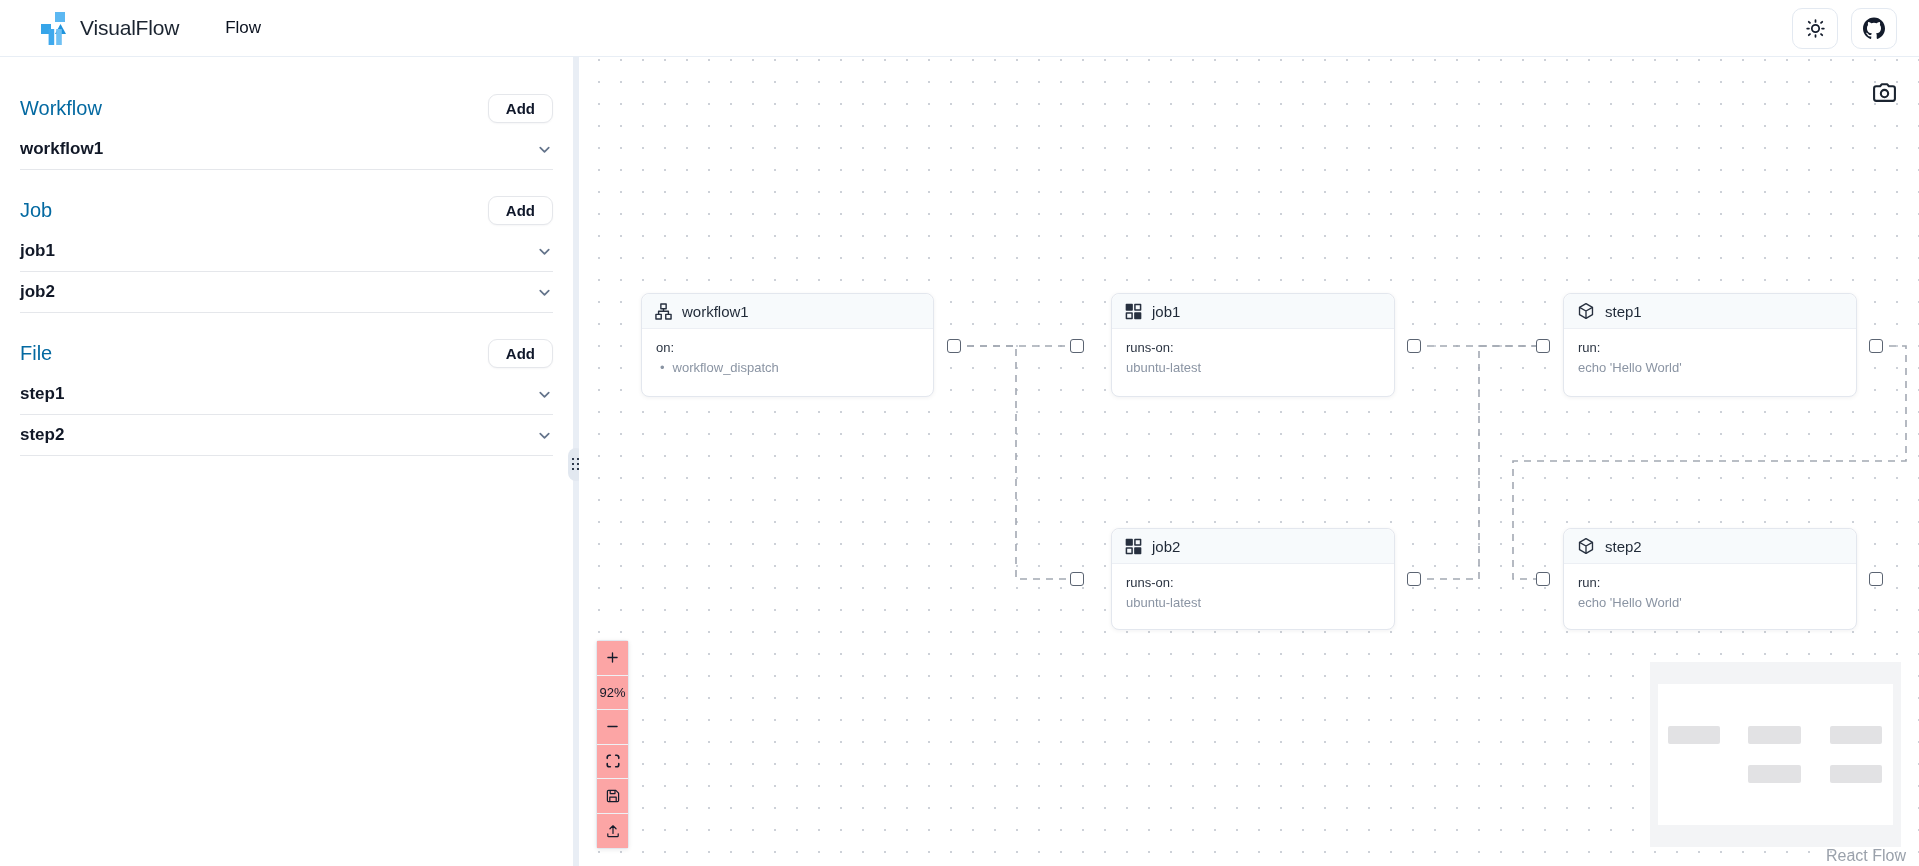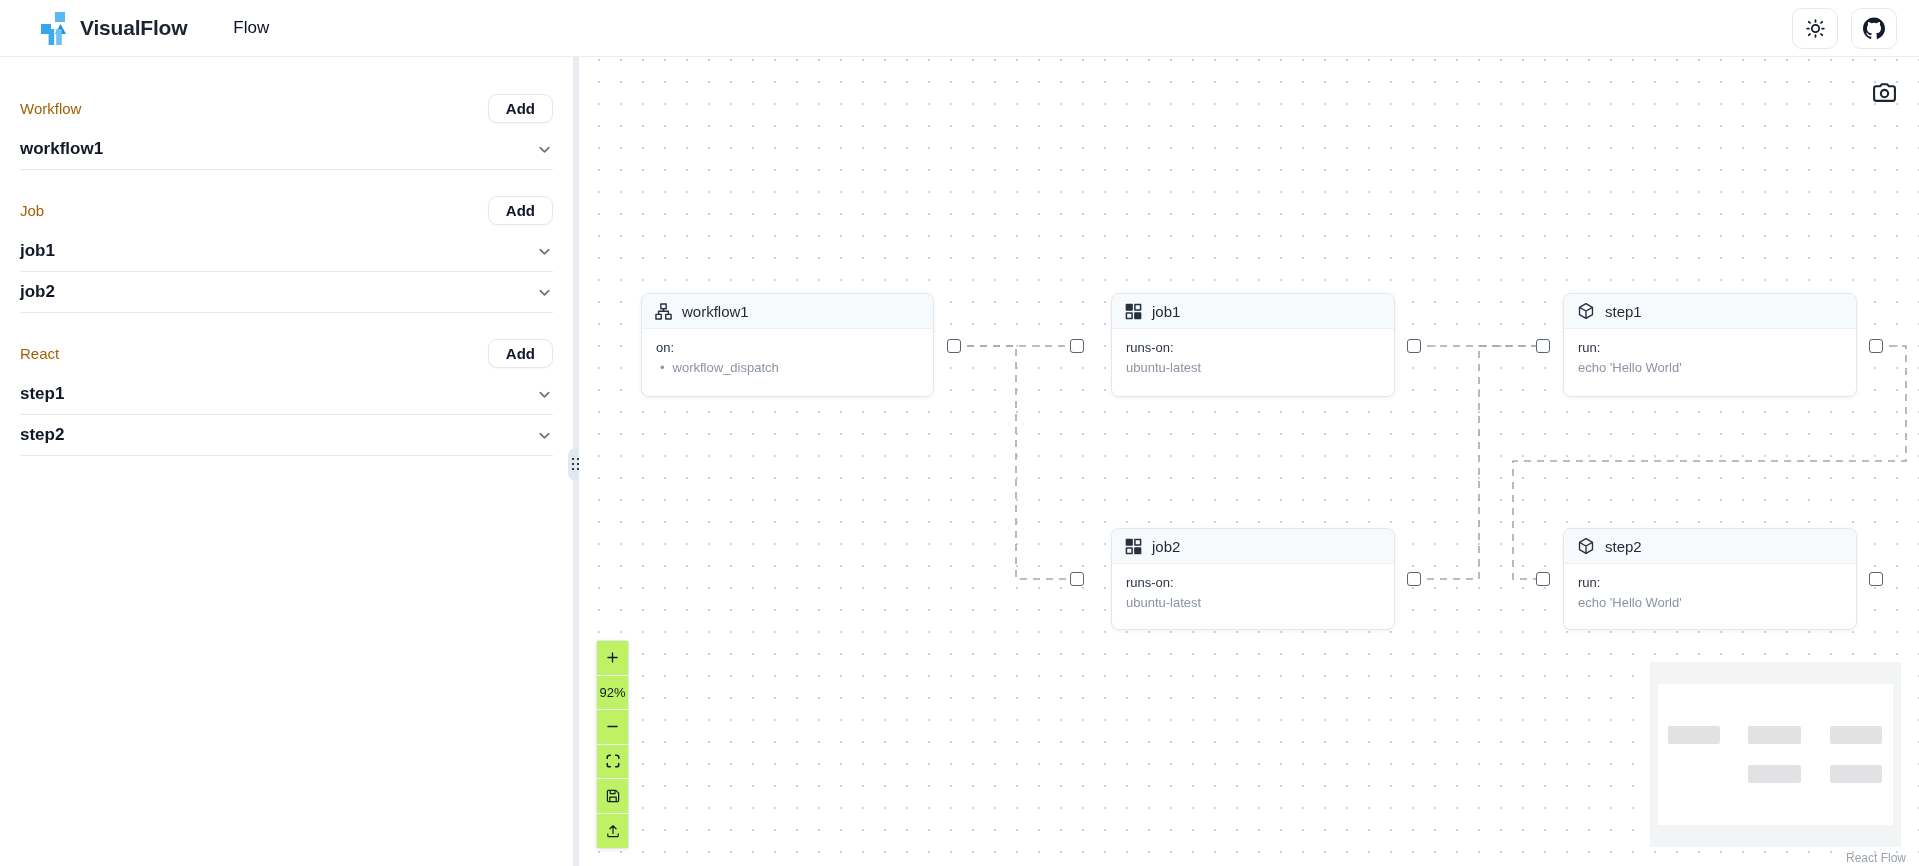--- a/index.html
+++ b/index.html
@@ -3,37 +3,37 @@
 <meta charset="utf-8">
 <style>
   * { margin:0; padding:0; box-sizing:border-box; }
   html,body { width:1919px; height:866px; overflow:hidden;
     font-family:"Liberation Sans", sans-serif; background:#fff; color:#111827; }
 
   
   .topbar { height:57px; display:flex; align-items:center; padding:0 22px 0 40px;
     background:#fff; border-bottom:1px solid #e8eef5; position:relative; z-index:5; }
   .brand { display:flex; align-items:center; gap:11px; }
-  .brand-title { font-size:21px; font-weight:700; color:#1b2430; letter-spacing:-0.2px; }
+  .brand-title { font-size:21px; font-weight:400; color:#1b2430; letter-spacing:-0.2px; }
   .menu-btn { margin-left:46px; font-size:17px; color:#0b1220; background:none; border:none;
     cursor:pointer; font-family:inherit; }
   .top-actions { margin-left:auto; display:flex; gap:13px; }
   .icon-btn { width:46px; height:41px; display:flex; align-items:center; justify-content:center;
     background:#fff; border:1px solid #e3e9f1; border-radius:10px; cursor:pointer; color:#141c2c; }
   .icon-btn svg { display:block; }
 
   
   .main { display:flex; height:809px; }
 
   
   .sidebar { width:573px; padding:0 20px; background:#fff; flex:none; }
   .section { margin-top:25px; }
   .section:first-child { margin-top:36px; }
   .sec-head { display:flex; align-items:center; justify-content:space-between; height:31px; margin-bottom:5px; }
-  .sec-label { font-size:15px; color:#a16207; }
+  .sec-label { font-size:20px; color:#0369a1; }
   .add-btn { padding:5px 17px; font-size:15px; font-weight:600; color:#0f172a; background:#fff;
     border:1px solid #e5e7eb; border-radius:9px; cursor:pointer; font-family:inherit;
     box-shadow:0 1px 2px rgba(16,24,40,.04); }
   .item { display:flex; align-items:center; justify-content:space-between; height:41px;
     border-bottom:1px solid #e5e7eb; cursor:pointer; }
   .item-label { font-size:17px; font-weight:700; color:#111827; }
   .chev { color:#64748b; display:flex; }
 
   
   .resizer { width:6px; background:#e9eef5; position:relative; flex:none; cursor:col-resize; }
@@ -63,31 +63,31 @@
   .handle { position:absolute; width:14px; height:14px; background:#fff; border:1.6px solid #5b6472;
     border-radius:3px; transform:translate(-50%,-50%); cursor:crosshair; }
 
   .cam-btn { position:absolute; top:21px; right:20px; background:none; border:none; cursor:pointer;
     color:#1b2430; padding:2px; }
 
   
   .controls { position:absolute; left:17px; top:583px; width:33px; background:#fff;
     border:1px solid #e3e8ef; box-shadow:0 1px 4px rgba(15,23,42,.08); border-radius:3px; }
   .ctrl { height:34.5px; display:flex; align-items:center; justify-content:center;
-    border-bottom:1px solid #eef1f5; background:#bef264; border-left:none; border-right:none; border-top:none;
+    border-bottom:1px solid #eef1f5; background:#fca5a5; border-left:none; border-right:none; border-top:none;
     width:100%; cursor:pointer; color:#141c2c; font-family:inherit; }
   .ctrl:last-child { border-bottom:none; }
   .ctrl-label { font-size:13px; color:#111827; cursor:default; }
 
   
   .minimap { position:absolute; left:1071px; top:605px; width:251px; height:185px; background:#f3f4f6; }
   .mm-viewport { position:absolute; background:#fff; }
   .mm-node { position:absolute; background:#e2e2e4; border-radius:2px; }
 
-  .attribution { position:absolute; right:13px; bottom:1px; font-size:12px; color:#9aa1ab; }
+  .attribution { position:absolute; right:13px; bottom:1px; font-size:16px; color:#9aa1ab; }
 </style>
 </head>
 <body>
 
 <header class="topbar">
   <div class="brand">
     <svg width="29" height="33" viewBox="0 0 29 33">
       <rect x="15" y="0" width="10" height="10" fill="#5cb8f2"></rect>
       <rect x="1" y="12" width="10" height="10" fill="#36a5e9"></rect>
       <polygon points="15,22 26,22 20.5,12" fill="#1e93dc"></polygon>
@@ -145,21 +145,21 @@
           <span class="item-label">job2</span>
           <span class="chev">
             <svg width="17" height="17" viewBox="0 0 18 18" fill="none" stroke="currentColor" stroke-width="1.8" stroke-linecap="round" stroke-linejoin="round">
               <path d="M4.5 7l4.5 4.5L13.5 7"></path>
             </svg>
           </span>
         </div>
       </div>
       <div class="section">
         <div class="sec-head">
-          <span class="sec-label">React</span>
+          <span class="sec-label">File</span>
           <button class="add-btn">Add</button>
         </div>
         <div class="item">
           <span class="item-label">step1</span>
           <span class="chev">
             <svg width="17" height="17" viewBox="0 0 18 18" fill="none" stroke="currentColor" stroke-width="1.8" stroke-linecap="round" stroke-linejoin="round">
               <path d="M4.5 7l4.5 4.5L13.5 7"></path>
             </svg>
           </span>
         </div>

